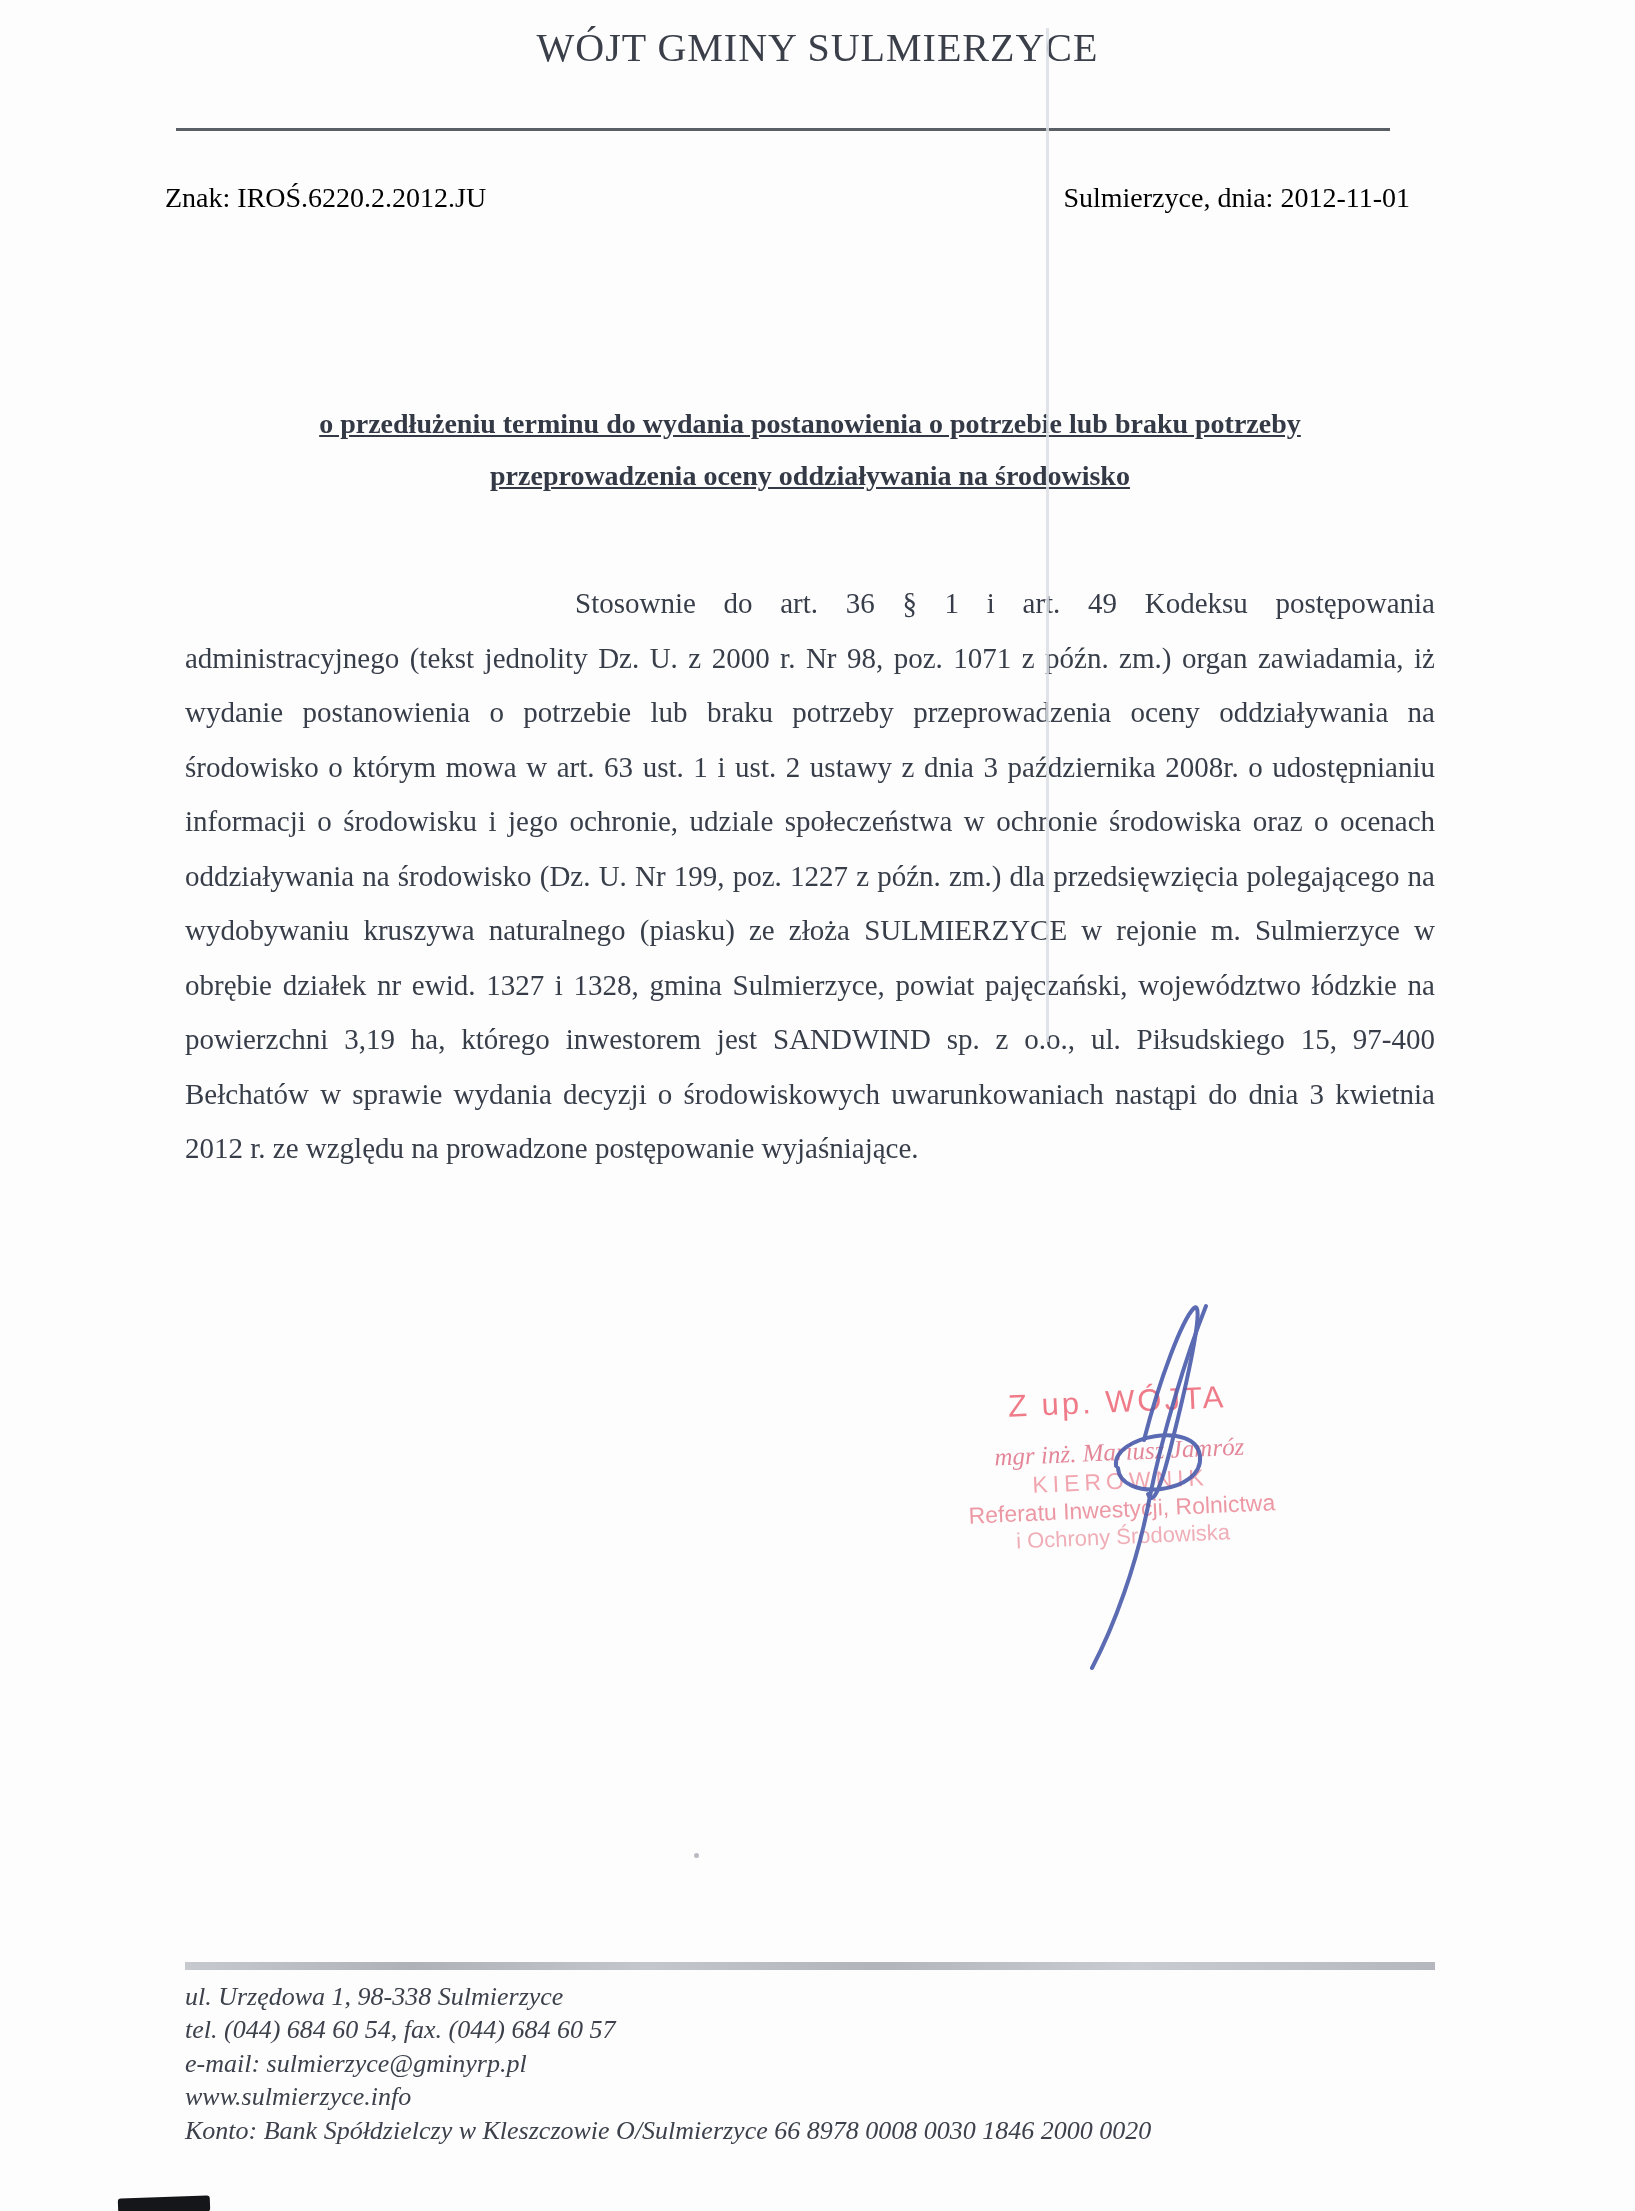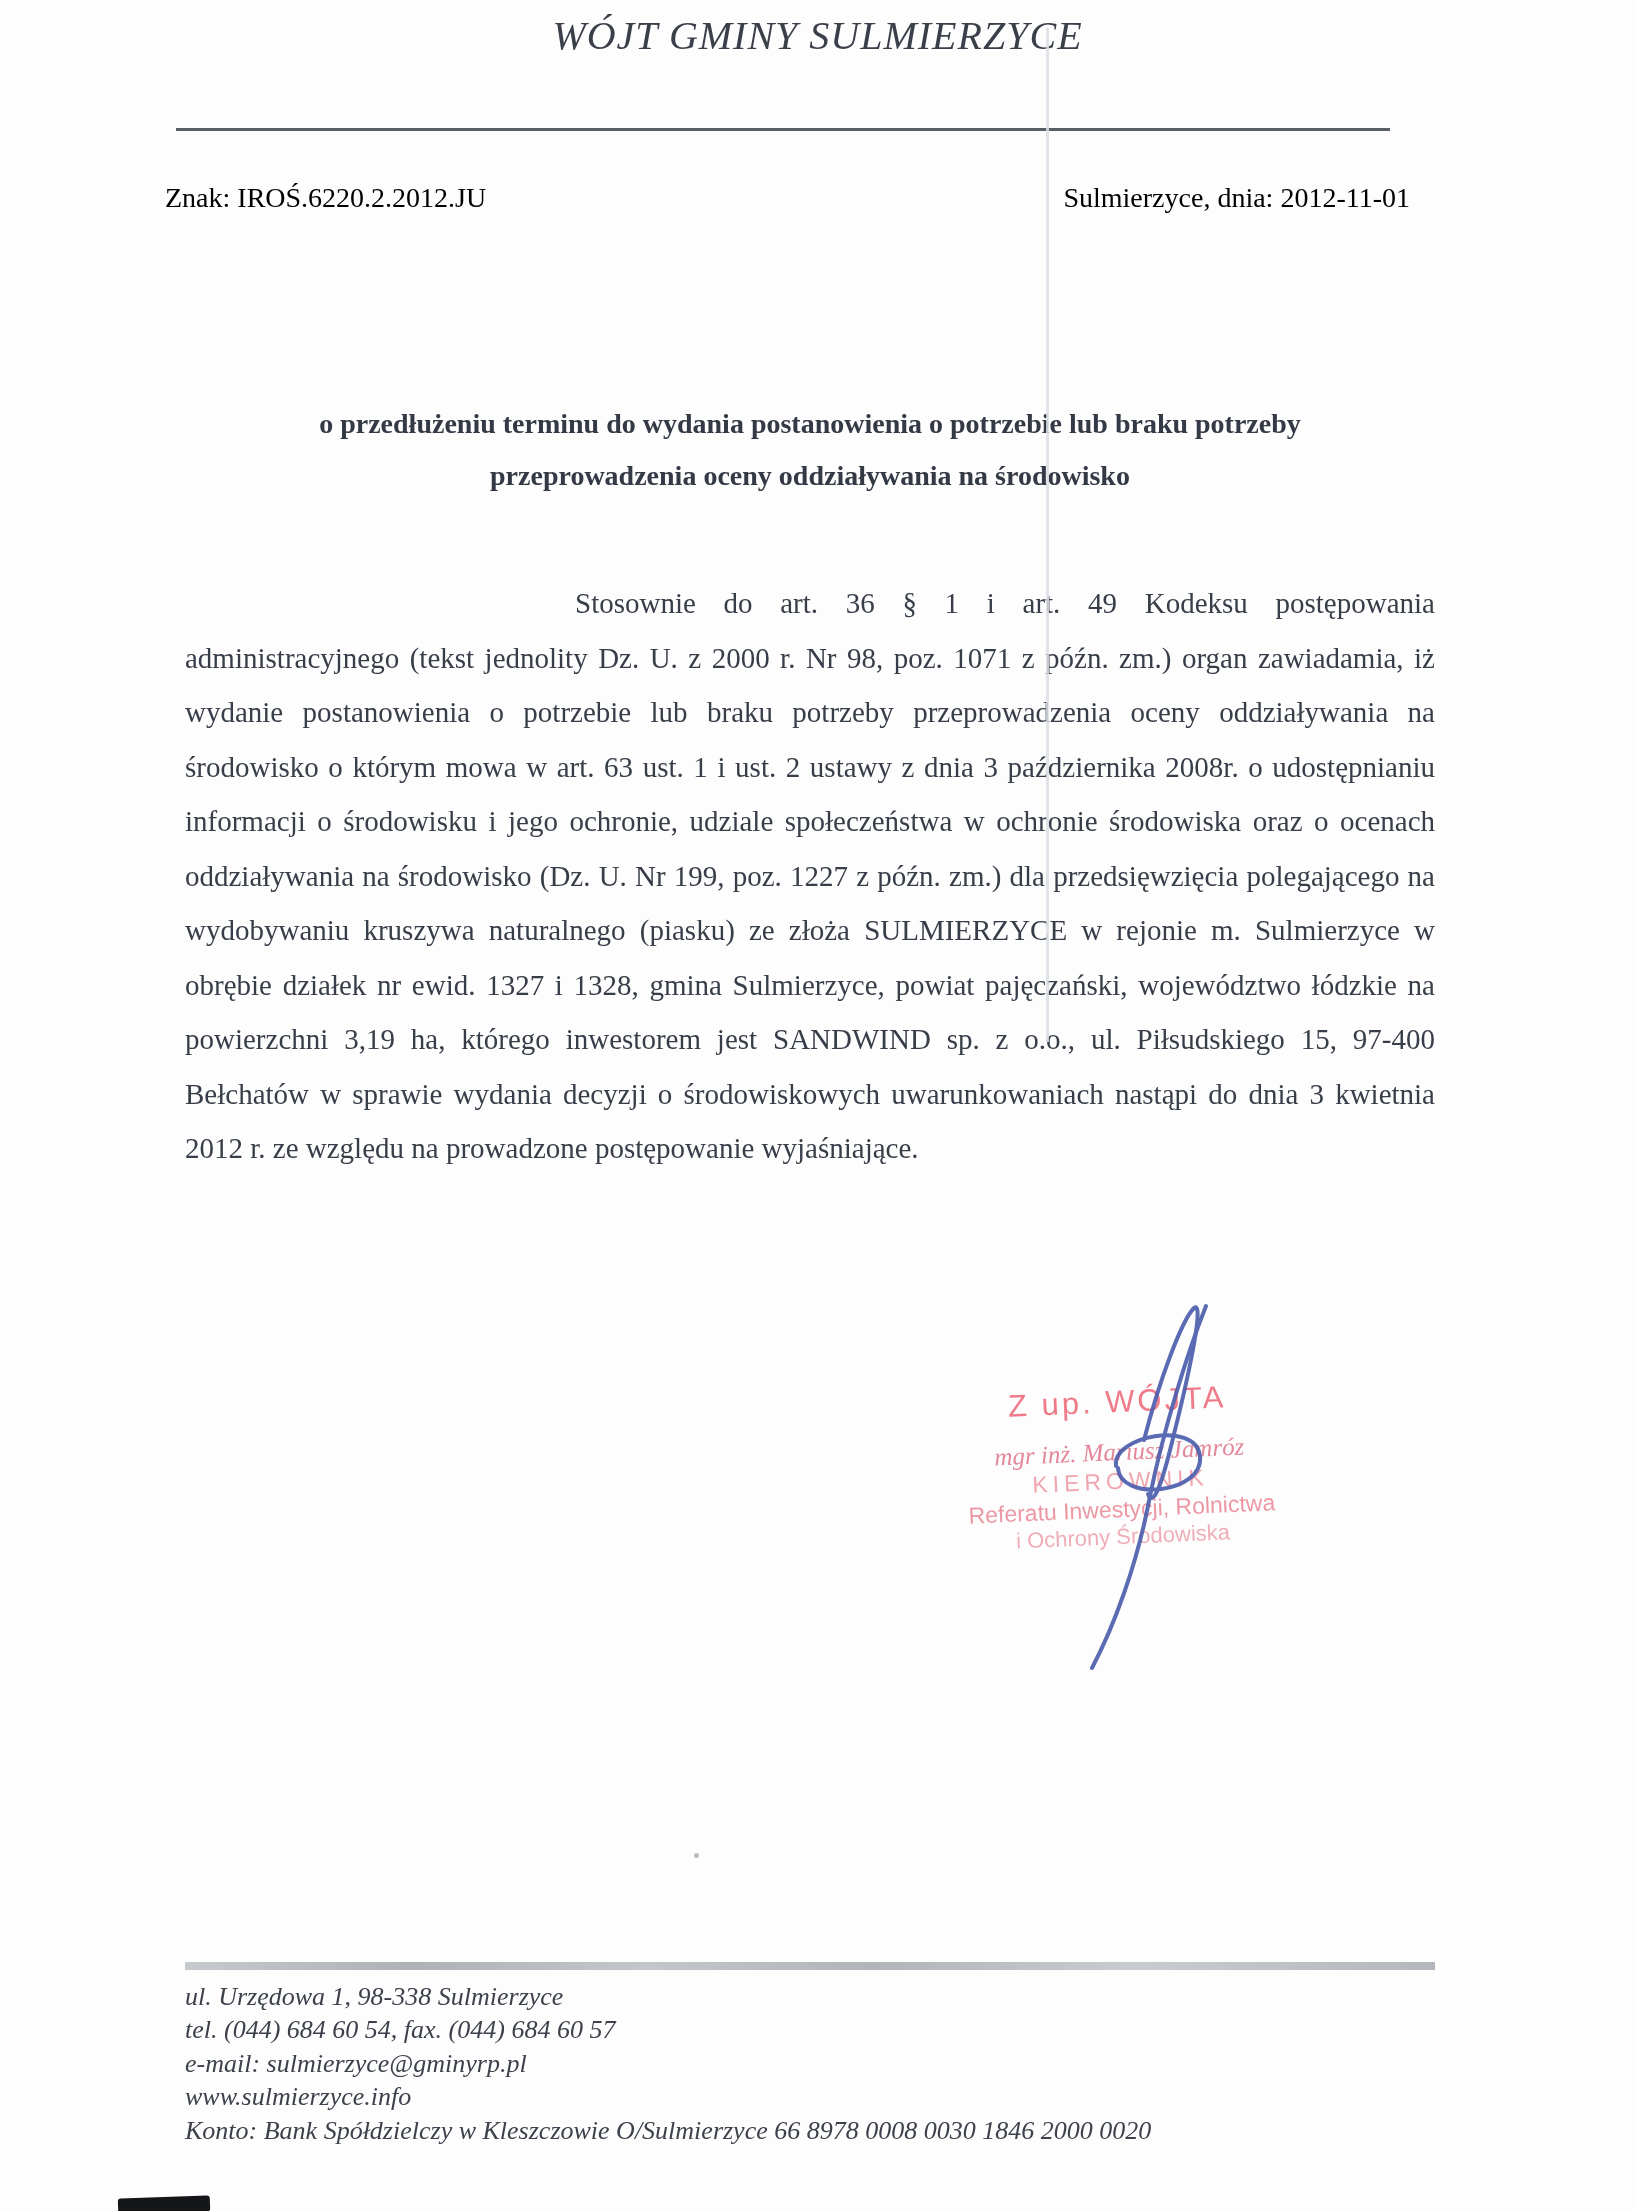--- a/index.html
+++ b/index.html
@@ -7,25 +7,24 @@
     position:relative;
     width:1635px;height:2211px;
     margin:0 auto;
     background:#fdfdfd;
     overflow:hidden;
     font-family:"Liberation Serif", serif;
     color:#363b45;
   }
   
   .org-title{
-    position:absolute;top:12px;left:0;width:100%;
+    position:absolute;top:24px;left:0;width:100%;
     text-align:center;
     font-size:40px;letter-spacing:1px;
     color:#3a3f49;
-    font-style:italic;
   }
   .header-rule{
     position:absolute;top:128px;left:176px;width:1214px;height:3px;
     background:#5a5f66;
   }
   .meta-row{
     position:absolute;top:168px;left:165px;right:225px;
     display:flex;justify-content:space-between;
     font-size:28px;color:#000000;margin-top:14px;
   }
@@ -34,20 +33,21 @@
     position:absolute;top:326px;left:185px;width:1250px;
     text-align:center;
     font-size:34px;font-weight:bold;letter-spacing:1px;
     color:#343946;
   }
   .notice-subtitle{
     position:absolute;top:398px;left:185px;width:1250px;
     text-align:center;
     font-size:28px;font-weight:bold;line-height:52px;
     color:#343946;
+    text-decoration:underline;
   }
   
   .body-par{
     position:absolute;top:576px;left:185px;width:1250px;
     font-size:29px;line-height:54.5px;
     text-align:justify;text-indent:390px;
     color:#383e49;
   }
   
   .stamp{

